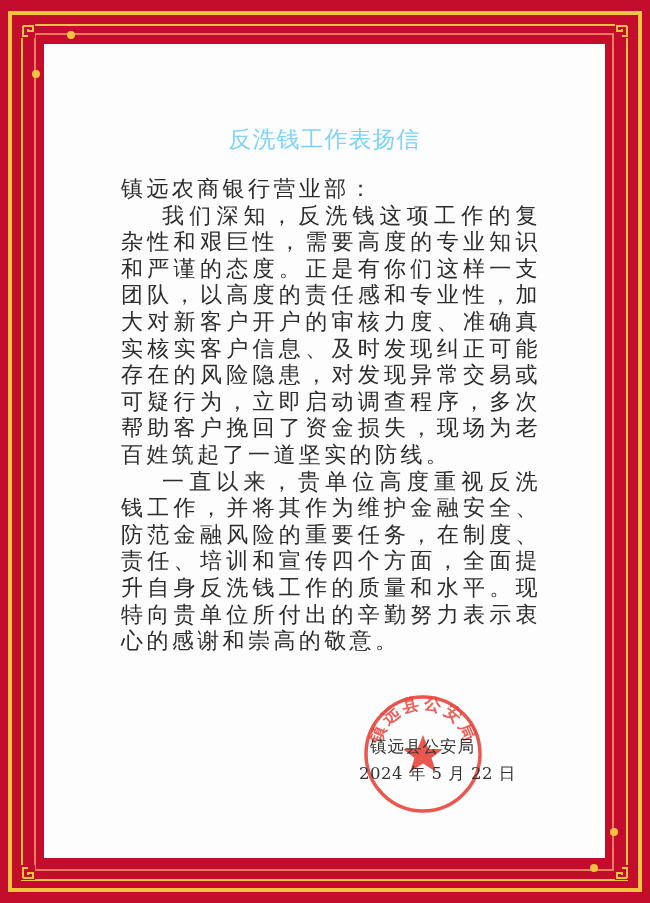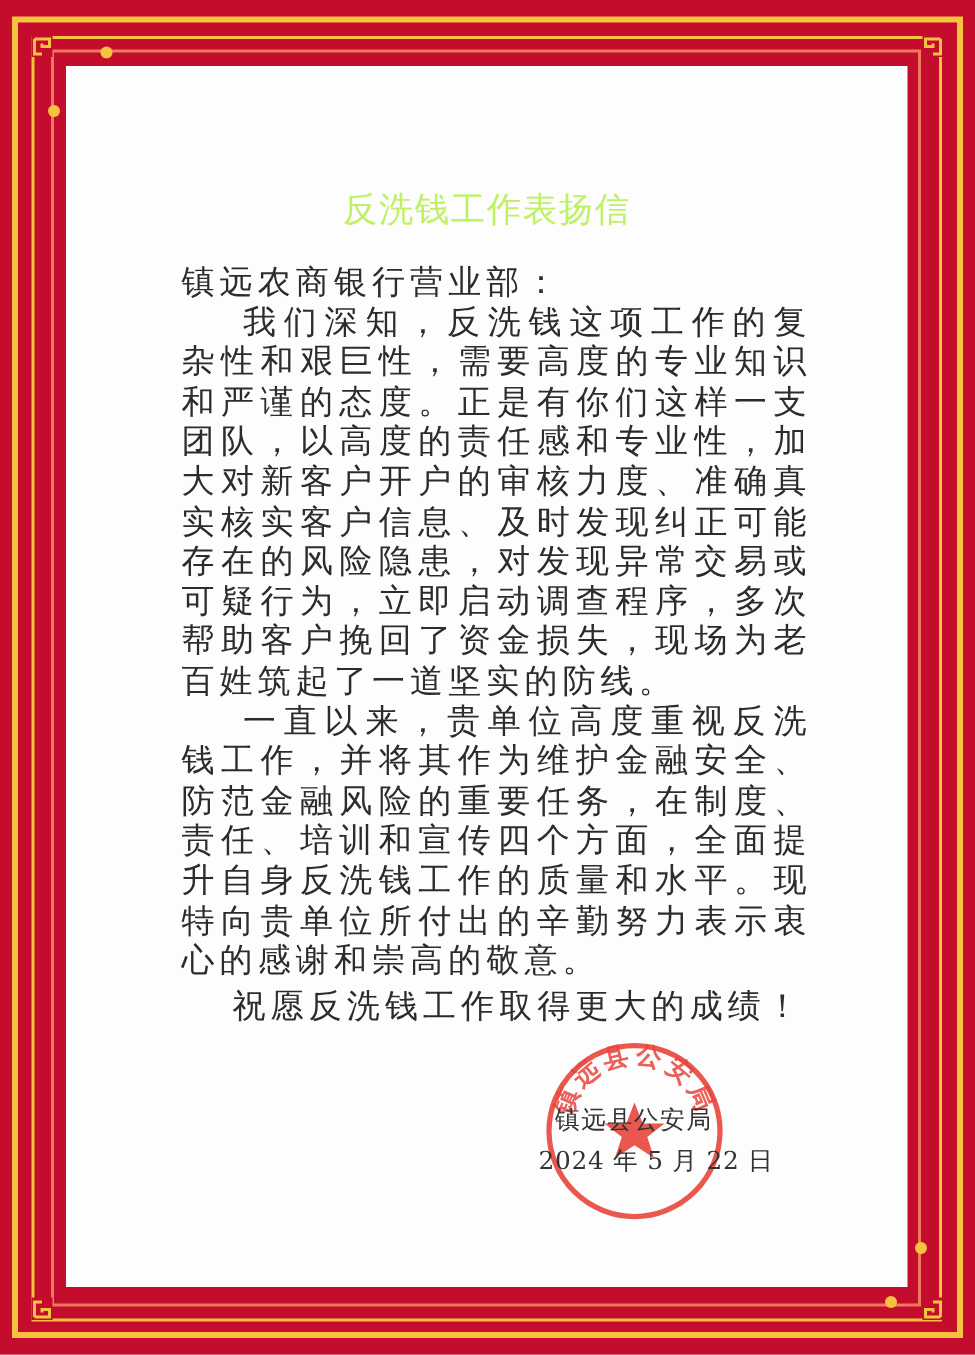--- a/index.html
+++ b/index.html
@@ -6,21 +6,21 @@
   body { width: 650px; height: 903px; background: #c40d2c; position: relative; overflow: hidden; }
   .frame { position: absolute; inset: 0; background: #c40d2c; }
   .line { position: absolute; box-sizing: border-box; pointer-events: none; }
   .gold-outer { left: 8px; top: 11px; right: 8px; bottom: 11px; border: 4px solid #f6c341; }
   .gold-inner { left: 21px; top: 24px; right: 22px; bottom: 22px; border: 2px solid #f6c341; }
   .salmon { left: 34px; top: 33px; right: 36px; bottom: 32px; border: 2px solid #f07a5f; }
   .paper { position: absolute; left: 44px; top: 44px; width: 561px; height: 814px; background: #fdfdfd; }
   .corner { position: absolute; }
   .title {
     position: absolute; left: 44px; width: 561px; top: 124px; text-align: center;
-    font-family: "DejaVu Sans", sans-serif; font-size: 23px; color: #bef264; letter-spacing: 1px;
+    font-family: "DejaVu Sans", sans-serif; font-size: 23px; color: #7dd3fc; letter-spacing: 1px;
   }
   .body-text {
     position: absolute; left: 121px; width: 420px; top: 176px;
     font-family: "DejaVu Serif", serif; font-size: 22px; line-height: 26.6px; color: #2c2c2c;
     letter-spacing: 3.4px;
   }
   .body-text p { margin: 0; text-indent: 41px; text-align: justify; }
   .body-text p.salutation { text-indent: 0; }
   .body-text p.closing { text-indent: 34px; margin-top: 4px; }
   .signature {
@@ -61,21 +61,20 @@
 </svg>
 
 <div class="paper"></div>
 
 <div class="title">反洗钱工作表扬信</div>
 
 <div class="body-text">
   <p class="salutation">镇远农商银行营业部：</p>
   <p>我们深知，反洗钱这项工作的复杂性和艰巨性，需要高度的专业知识和严谨的态度。正是有你们这样一支团队，以高度的责任感和专业性，加大对新客户开户的审核力度、准确真实核实客户信息、及时发现纠正可能存在的风险隐患，对发现异常交易或可疑行为，立即启动调查程序，多次帮助客户挽回了资金损失，现场为老百姓筑起了一道坚实的防线。</p>
   <p>一直以来，贵单位高度重视反洗钱工作，并将其作为维护金融安全、防范金融风险的重要任务，在制度、责任、培训和宣传四个方面，全面提升自身反洗钱工作的质量和水平。现特向贵单位所付出的辛勤努力表示衷心的感谢和崇高的敬意。</p>
-  <p class="closing">祝愿反洗钱工作取得更大的成绩！</p>
 </div>
 
 <svg class="stamp" viewBox="0 0 122 122">
   <defs>
     <path id="arc" d="M 20 72 A 43 43 0 1 1 102 72"></path>
   </defs>
   <circle cx="61" cy="61" r="57" fill="none" stroke="#e8453c" stroke-width="3.5" opacity="0.9"></circle>
   <text font-family="DejaVu Sans, sans-serif" font-size="17" font-weight="bold" fill="#e8453c" opacity="0.85" letter-spacing="3">
     <textPath href="#arc" startOffset="50%" text-anchor="middle">镇远县公安局</textPath>
   </text>

